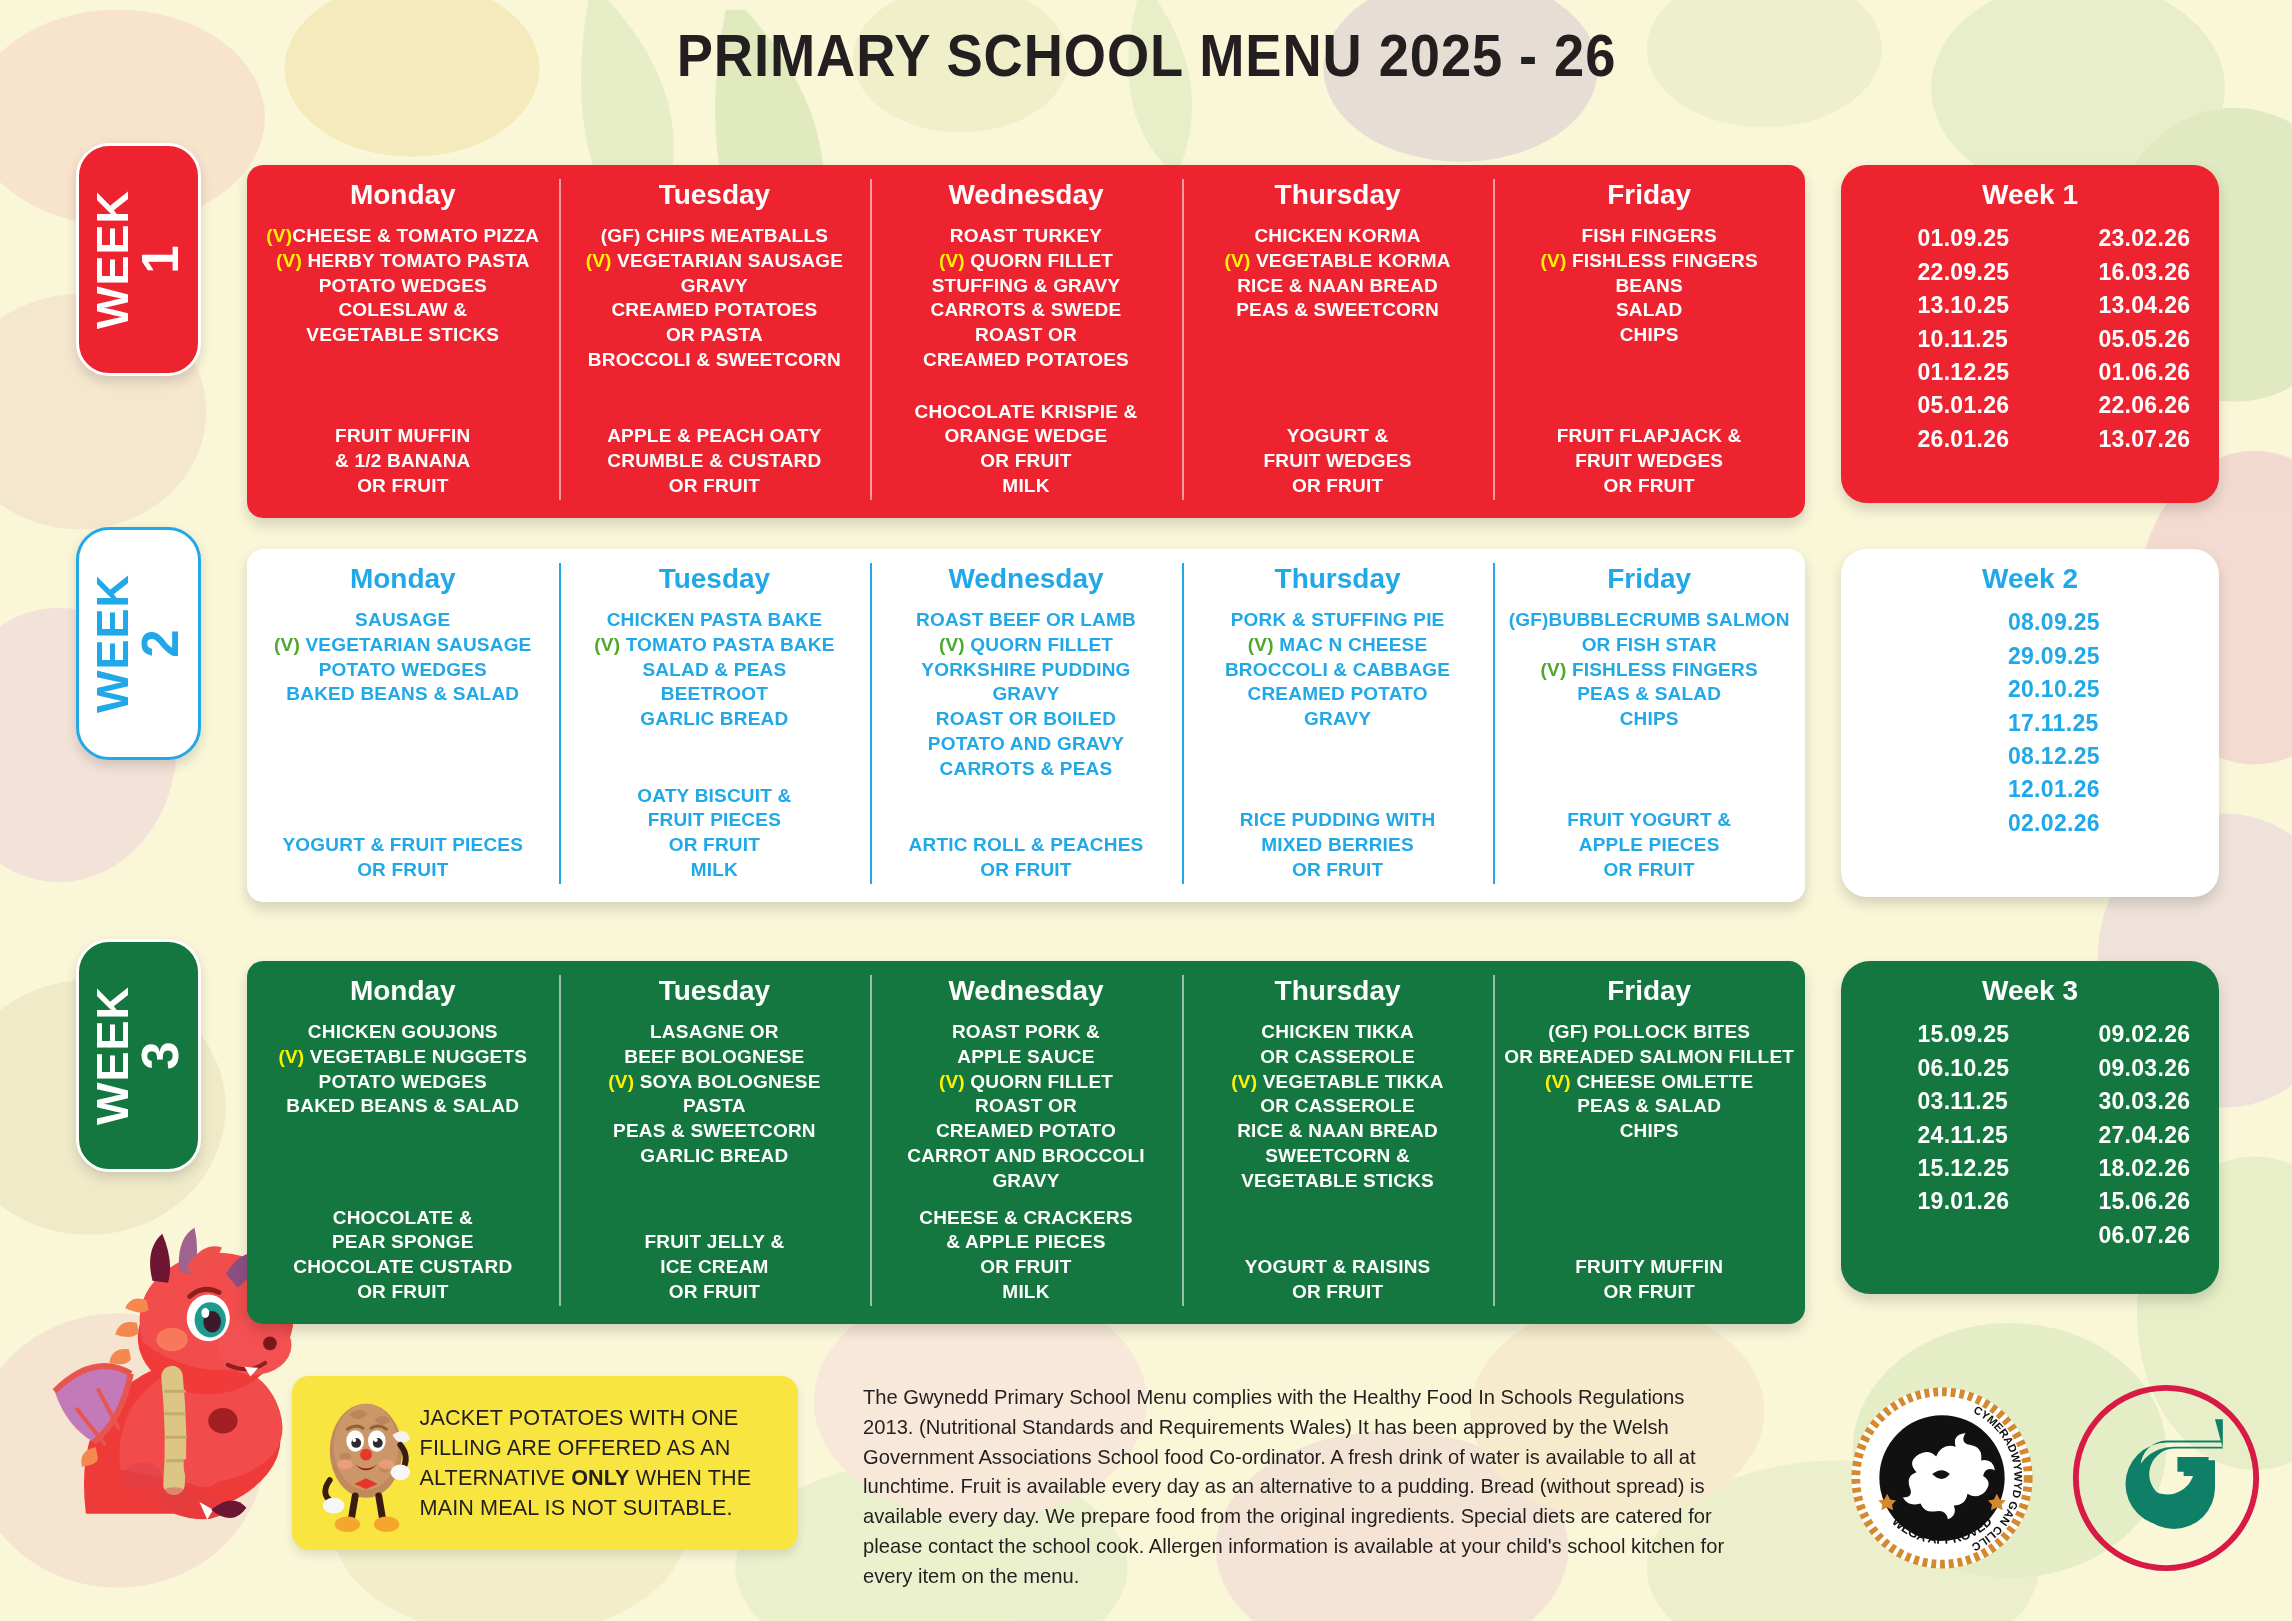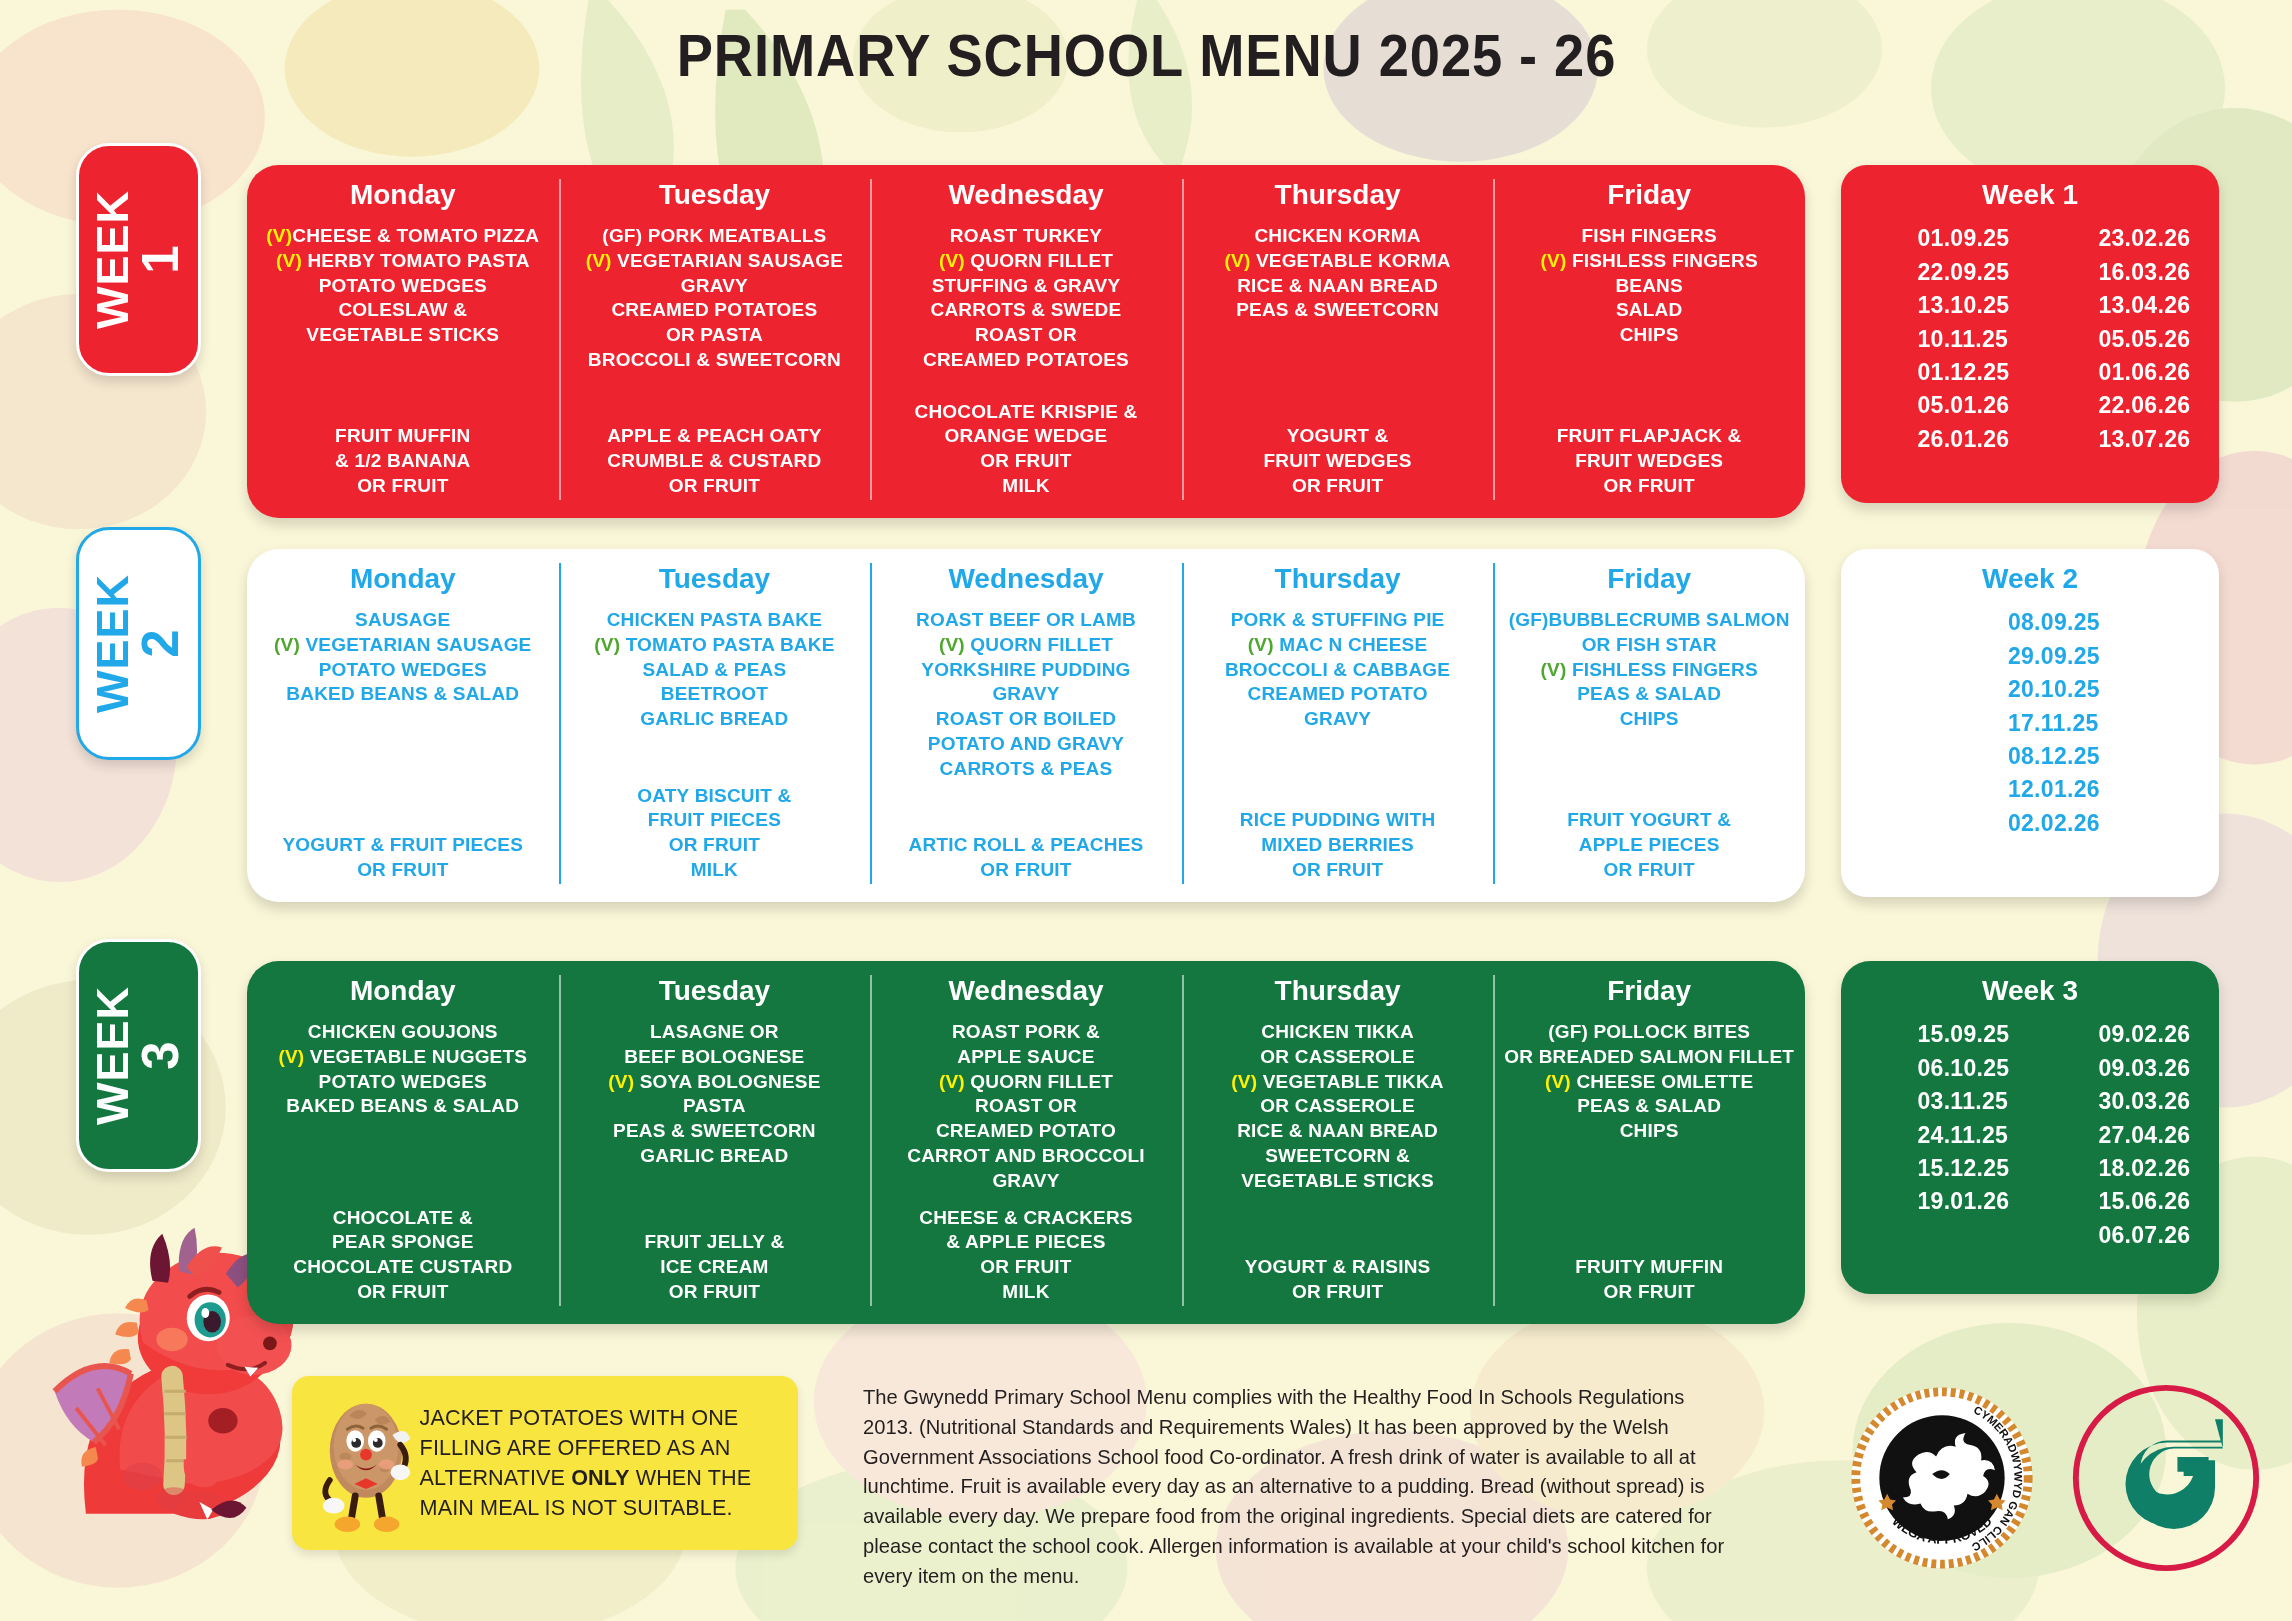--- a/index.html
+++ b/index.html
@@ -40,21 +40,21 @@
     transform: rotate(-90deg);
     display: flex; flex-direction: column; align-items: center;
     font-weight: bold; line-height: .95;
     white-space: nowrap;
   }
   .week-tab .vert .wlabel { font-size: 45px; letter-spacing: 1px; }
   .week-tab .vert .wnum { font-size: 51px; margin-top: 2px; }
 
   .day-card {
     position: absolute; left: 247px; width: 1558px; height: 100%;
-    border-radius: 32px;
+    border-radius: 16px;
     display: flex;
     box-shadow: 0 6.9px 12.7px rgba(0,0,0,.15);
     padding: 5.9px 0 9.8px 0;
   }
   .day-col {
     flex: 1 1 0; position: relative;
     display: flex; flex-direction: column; align-items: center;
     padding: 7.8px 5.9px 3.9px 5.9px;
   }
   .day-col + .day-col::before {
@@ -185,21 +185,21 @@
         </div>
         <div class="pud-list">
           <div>FRUIT MUFFIN</div>
           <div>&amp; 1/2 BANANA</div>
           <div>OR FRUIT</div>
         </div>
       </div>
       <div class="day-col">
         <div class="day-name">Tuesday</div>
         <div class="meal-list">
-          <div><span>(GF) PORK MEATBALLS</span></div>
+          <div><span>(GF) CHIPS MEATBALLS</span></div>
           <div><span class="tag">(V) </span><span>VEGETARIAN SAUSAGE</span></div>
           <div><span>GRAVY</span></div>
           <div><span>CREAMED POTATOES</span></div>
           <div><span>OR PASTA</span></div>
           <div><span>BROCCOLI &amp; SWEETCORN</span></div>
         </div>
         <div class="pud-list">
           <div>APPLE &amp; PEACH OATY</div>
           <div>CRUMBLE &amp; CUSTARD</div>
           <div>OR FRUIT</div>

